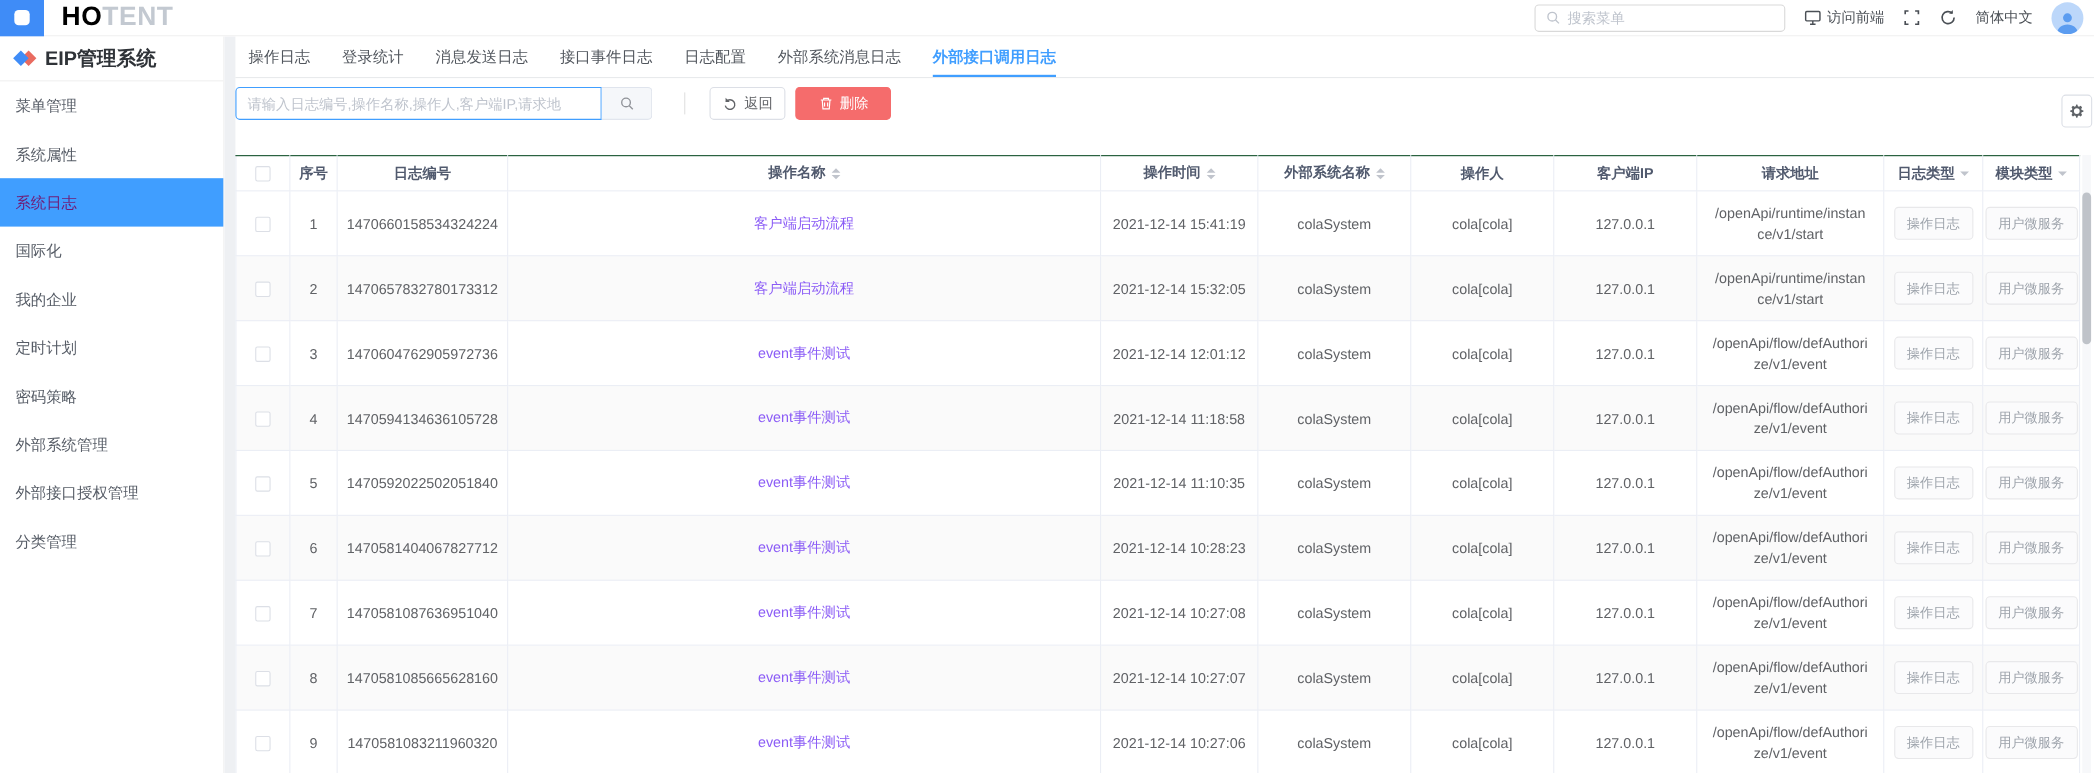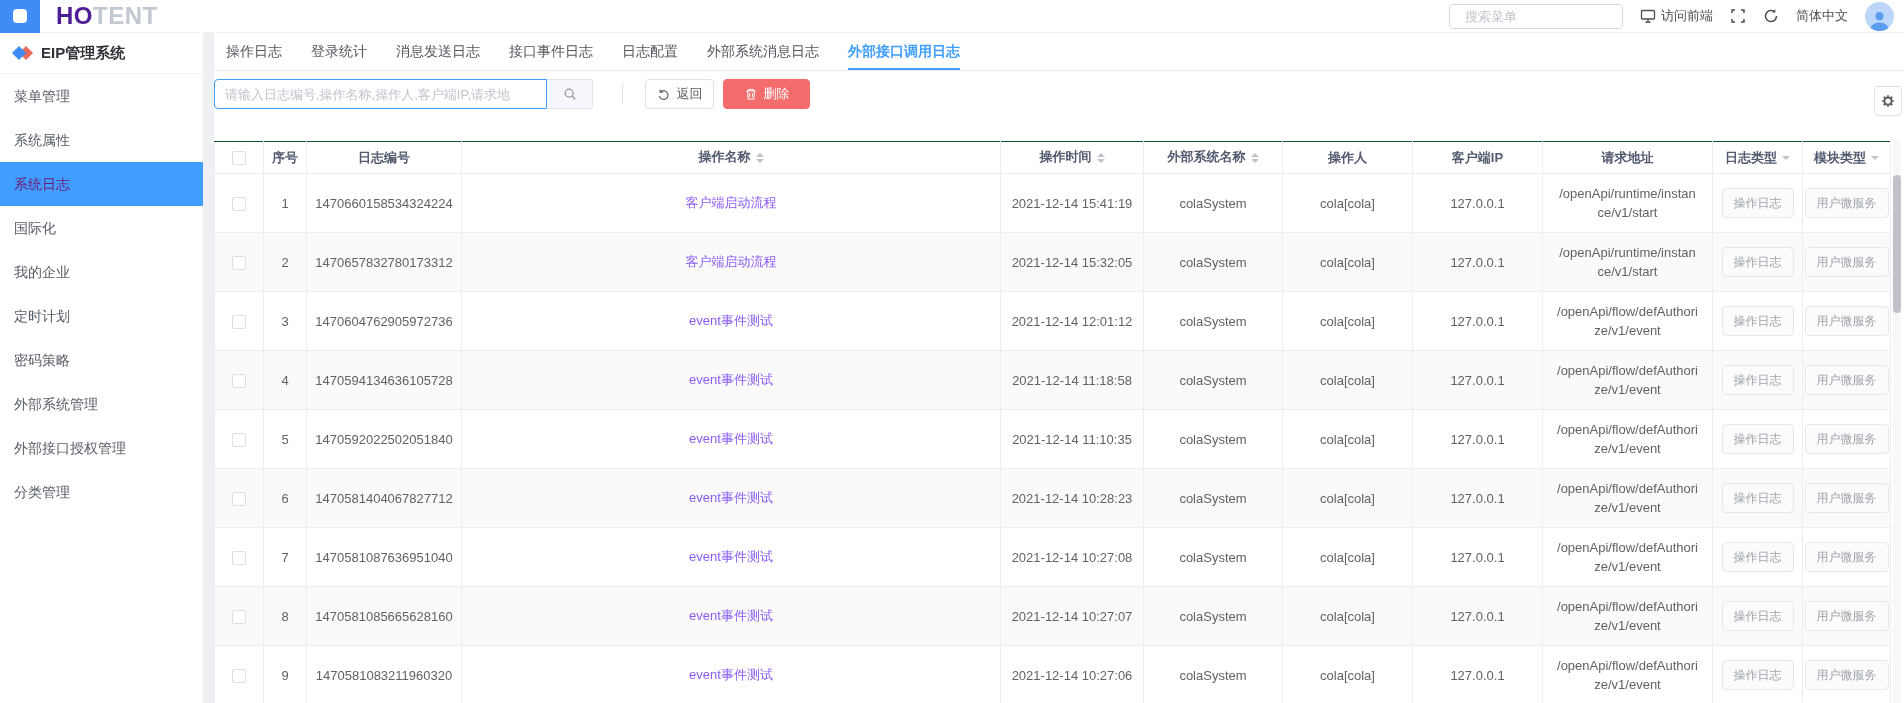--- a/index.html
+++ b/index.html
@@ -5,36 +5,36 @@
   * { margin:0; padding:0; box-sizing:border-box; }
   html,body { width:1904px; height:703px; overflow:hidden;
     font-family:"Liberation Sans","DejaVu Sans",sans-serif; background:#fff; color:#606266; }
 
   
   #topbar { position:absolute; left:0; top:0; width:1904px; height:33px;
     background:#fff; border-bottom:1px solid #f0f0f0; display:flex; align-items:center; z-index:20; }
   .logo-tile { width:40px; height:33px; background:#3f8cf7; display:flex; align-items:center; justify-content:center; }
   .logo-square { width:14px; height:14px; background:#fff; border-radius:4px; }
   .brand { margin-left:16px; font-size:24px; font-weight:bold; letter-spacing:.5px; display:flex; }
-  .brand .lp { color:#4c1d95; }
+  .brand .lp { color:#000000; }
   .brand .ls { color:#c3c9d1; }
   .top-right { margin-left:auto; display:flex; align-items:center; gap:17px; padding-right:10px; color:#4a4f55; font-size:13px; }
-  .menu-search { width:174px; height:25px; border:1px solid #d9d9d9; border-radius:4px;
+  .menu-search { width:228px; height:25px; border:1px solid #d9d9d9; border-radius:4px;
     display:flex; align-items:center; padding:0 9px; gap:6px; color:#bfc4cd; }
   .menu-search input { border:none; outline:none; flex:1; font-size:13px; color:#4a4f55; background:transparent; }
   .menu-search input::placeholder { color:#bfc4cd; }
   .top-link { display:flex; align-items:center; gap:5px; cursor:pointer;text-align:center; }
   .tb-icon { width:16px; height:16px; color:#4a4f55; }
   .avatar { width:29px; height:29px; border-radius:50%; background:#bcd7fa; overflow:hidden;
     display:flex; align-items:flex-end; justify-content:center; }
 
   
   #sidebar { position:absolute; left:0; top:33px; width:204px; bottom:0; background:#fff; border-right:1px solid #f0f0f0; }
   .side-title { height:41px; display:flex; align-items:center; gap:8px; padding-left:13px;
-    border-bottom:1px solid #f0f0f0; font-size:15px; font-weight:bold; color:#2f3338; }
+    border-bottom:1px solid #f0f0f0; font-size:18px; font-weight:bold; color:#2f3338; }
   .diamonds { position:relative; width:20px; height:16px; }
   .diamonds i { position:absolute; width:10px; height:10px; top:3px; }
   .diamonds .d-blue { left:1px; background:#3f8cf7; transform:rotate(45deg); z-index:2; }
   .diamonds .d-red  { left:8px; background:#e96b60; transform:rotate(45deg); }
   .side-group { height:49px; display:flex; align-items:center; justify-content:space-between;
     padding:0 20px 0 14px; color:#aeb3bb; font-size:14px; cursor:pointer; }
   .side-group.bordered { border-bottom:1px solid #f2f2f2; }
   .chev { width:8px; height:8px; border-right:1.6px solid #b6bac2; border-top:1.6px solid #b6bac2; display:inline-block; }
   .chev.right { transform:rotate(45deg); }
   .chev.down  { transform:rotate(135deg) translate(-2px,2px); }

